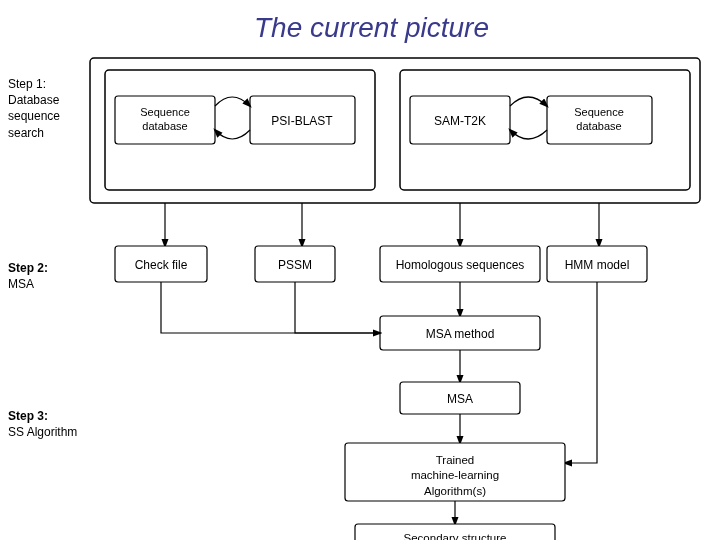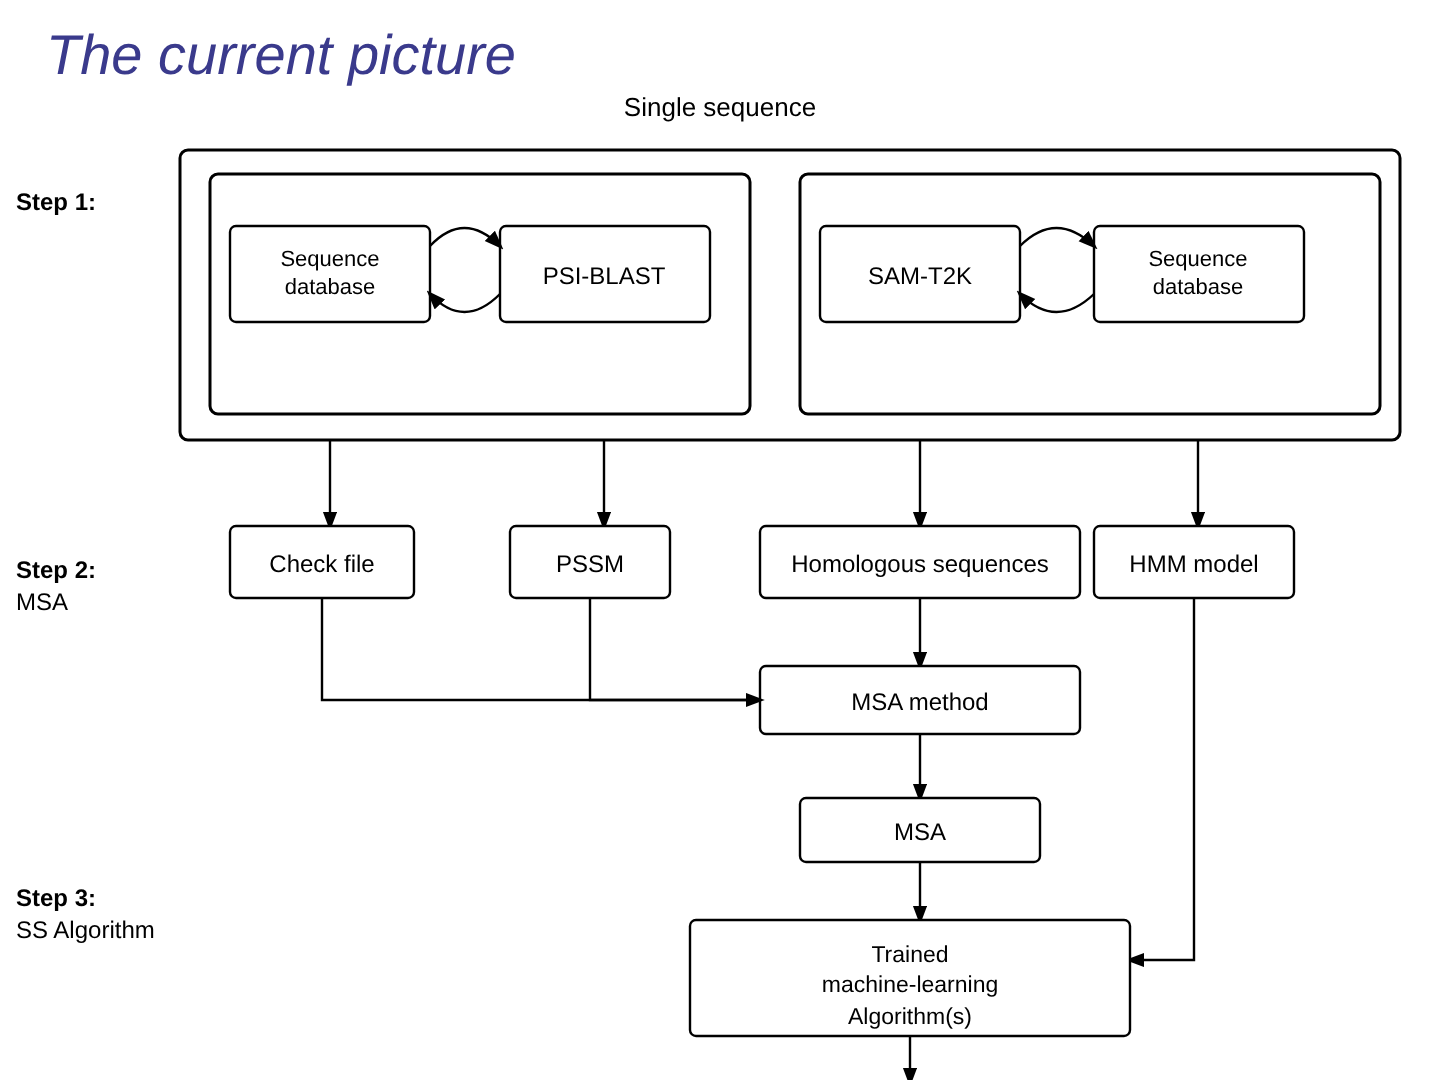--- a/index.html
+++ b/index.html
@@ -10,20 +10,21 @@
       font-family: Arial, sans-serif;
       overflow: hidden;
       position: relative;
     }
     .page {
       width: 720px;
       height: 540px;
       position: relative;
     }
     .title {
+      text-align: center;
       font-size: 28px;
       font-weight: normal;
       color: #3a3a8c;
       padding-top: 12px;
       font-style: italic;
       padding-left: 23px;
     }
     .subtitle {
       text-align: center;
       font-size: 13px;
@@ -33,33 +34,33 @@
     
     svg {
       overflow: visible;
     }
   </style>
 </head>
 <body>
 
 <div class="page">
   <div class="title">The current picture</div>
-  <div class="subtitle">Single sequence</div>
 
   <div style="display:flex; flex-direction:row; margin-top:4px;">
 
     <div style="width:85px; display:flex; flex-direction:column; padding-left:8px; position:relative;">
       <div style="position:absolute; top:28px; font-size:12px; line-height:1.35;">
-        <span style="font-weight:bold;">Step 1:</span><br>
+        <span style="font-weight:normal;">Step 1:</span><br>
+        <span>Database sequence search</span>
       </div>
       <div style="position:absolute; top:212px; font-size:12px; line-height:1.35;">
         <span style="font-weight:bold;">Step 2:</span><br>
         <span>MSA</span>
       </div>
-      <div style="position:absolute; top:376px; font-size:12px; line-height:1.35;">
+      <div style="position:absolute; top:360px; font-size:12px; line-height:1.35;">
         <span style="font-weight:bold;">Step 3:</span><br>
         <span>SS Algorithm</span>
       </div>
     </div>
 
     <div style="flex:1; position:relative;">
       <svg width="630" height="510" viewBox="0 0 630 510">
 
         <rect x="5" y="10" width="610" height="145" rx="4" ry="4" fill="none" stroke="black" stroke-width="1.5"></rect>
 

